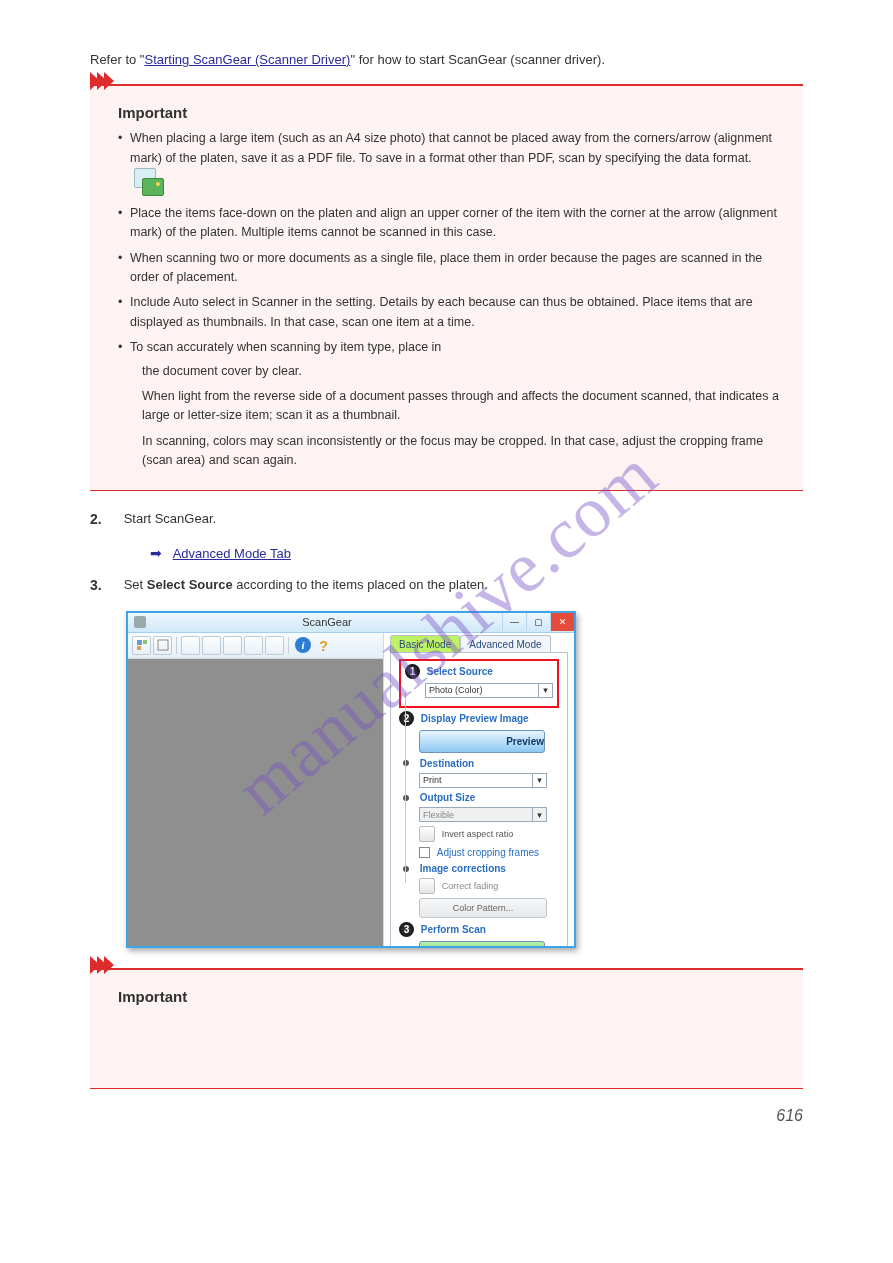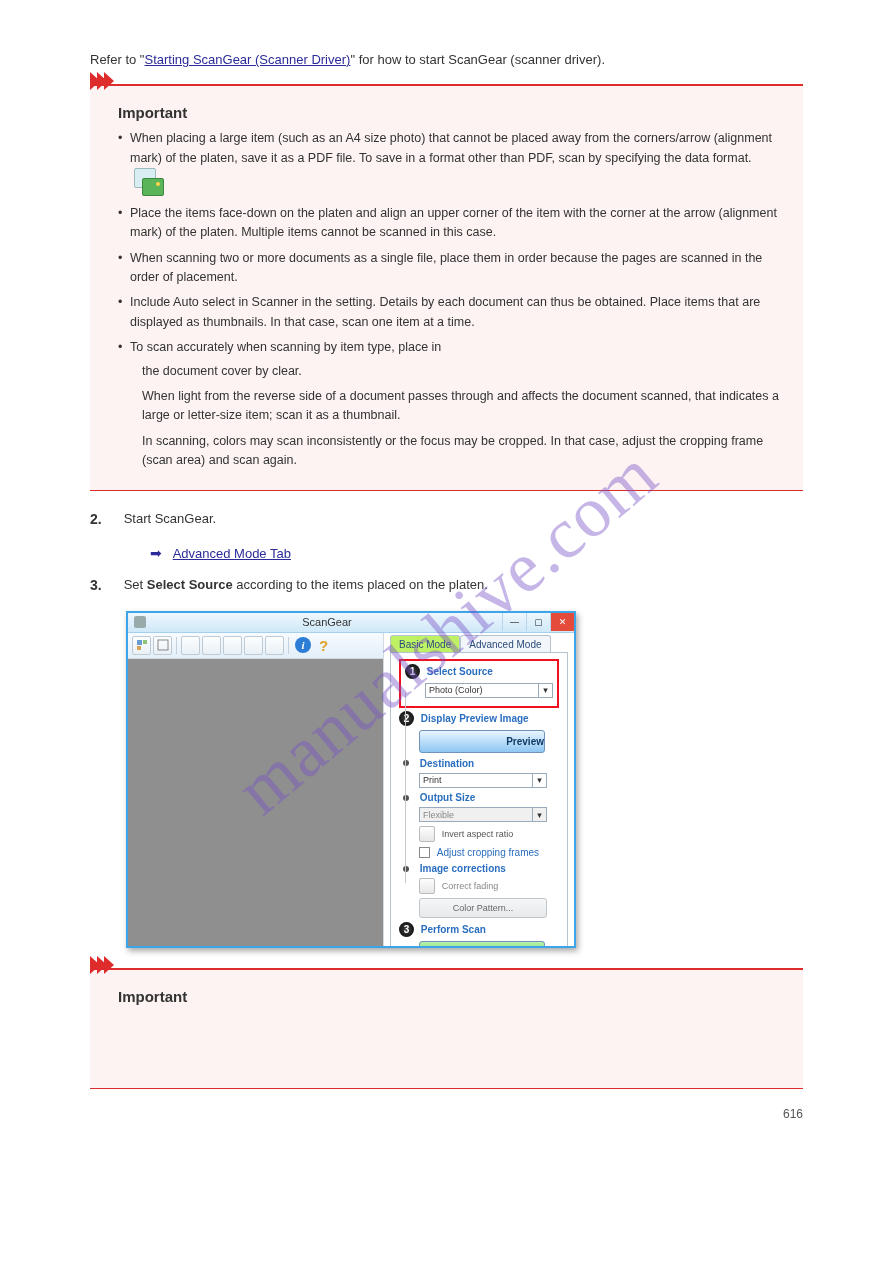--- a/index.html
+++ b/index.html
@@ -43,21 +43,21 @@
   .callout ul li ul { margin-top: 4px; }
   .callout ul li ul li:before { content: ""; }
   .thumb-inline {
     display: inline-block; width: 34px; height: 30px; vertical-align: middle;
     position: relative; margin: 0 2px;
   }
   .thumb-inline .back { position: absolute; left: 2px; top: 0; width: 22px; height: 20px; border: 1px solid #9bb; background: #d9eef2; border-radius: 2px; }
   .thumb-inline .front { position: absolute; left: 10px; top: 10px; width: 22px; height: 18px; border: 1px solid #3b873b; background: #5ab55a; border-radius: 2px; }
   .thumb-inline .front:after { content: ""; position: absolute; right: 3px; top: 3px; width: 4px; height: 4px; background: #ffd24a; border-radius: 50%; }
 
-  .page-num { text-align: right; font-size: 12px; color: #555; margin-top: 18px; padding-right: 0; }
+  .page-num { text-align: right; font-size: 16px; color: #555; margin-top: 18px; padding-right: 0; font-style: italic; }
 
   
   .app-wrap { margin: 10px 0 20px 36px; width: 358px; }
   .app-window {
     width: 450px; height: 337px;
     border: 2px solid #3ea4e8;
     box-shadow: 2px 3px 6px rgba(0,0,0,0.35);
     background: #fff;
     display: flex; flex-direction: column;
     font-family: "Segoe UI", Arial, sans-serif;
@@ -138,21 +138,21 @@
     <div class="callout-title">Important</div>
     <ul>
       <li>
         <span>When placing a large item (such as an A4 size photo) that cannot be placed away from the corners/arrow (alignment mark) of the platen, save it as a PDF file. To save in a format other than PDF, scan by specifying the data format.</span>
         <span class="thumb-inline">
           <span class="back"></span><span class="front"></span>
         </span>
       </li>
       <li>Place the items face-down on the platen and align an upper corner of the item with the corner at the arrow (alignment mark) of the platen. Multiple items cannot be scanned in this case.</li>
       <li>When scanning two or more documents as a single file, place them in order because the pages are scanned in the order of placement.</li>
-      <li>Include Auto select in Scanner in the setting. Details by each document can thus be obtained. Place items that are displayed as thumbnails. In that case, scan one item at a time.</li>
+      <li>Include Auto select in Scanner in the setting. Details by each because can thus be obtained. Place items that are displayed as thumbnails. In that case, scan one item at a time.</li>
       <li>
         <span>To scan accurately when scanning by item type, place in</span>
         <ul>
           <li>the document cover by clear.</li>
           <li>When light from the reverse side of a document passes through and affects the document scanned, that indicates a large or letter-size item; scan it as a thumbnail.</li>
           <li>In scanning, colors may scan inconsistently or the focus may be cropped. In that case, adjust the cropping frame (scan area) and scan again.</li>
         </ul>
       </li>
     </ul>
   </div>

